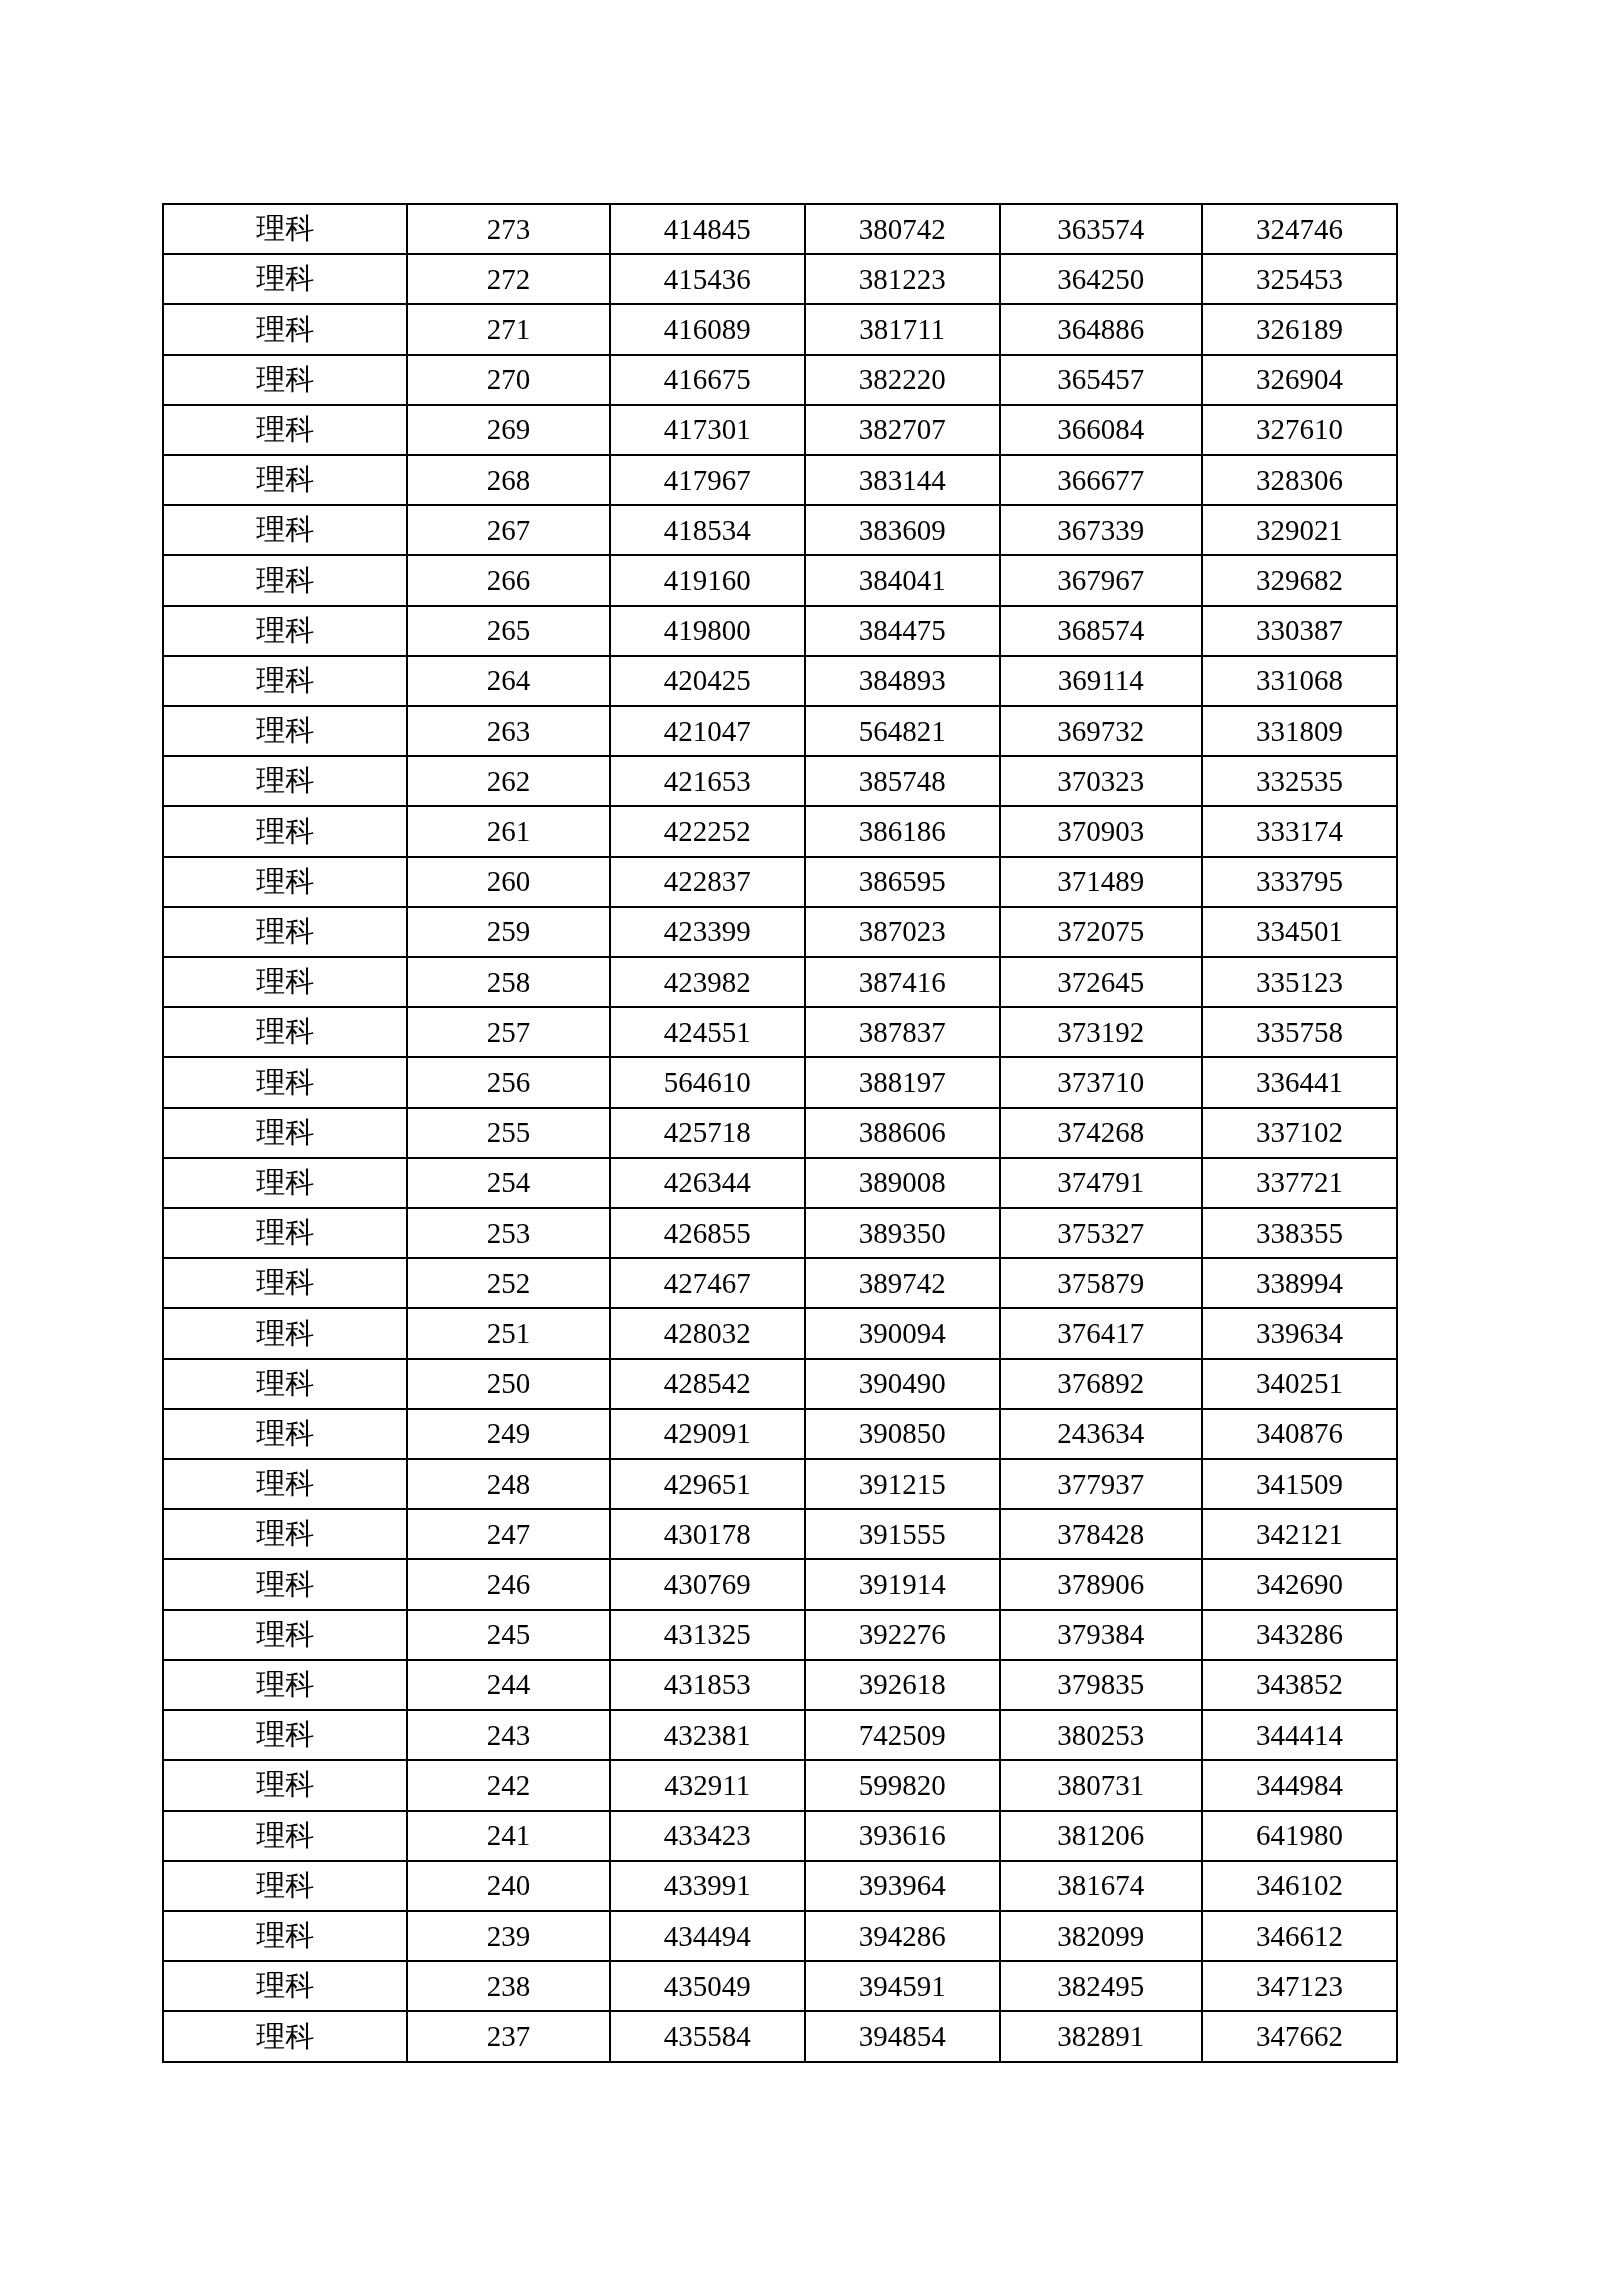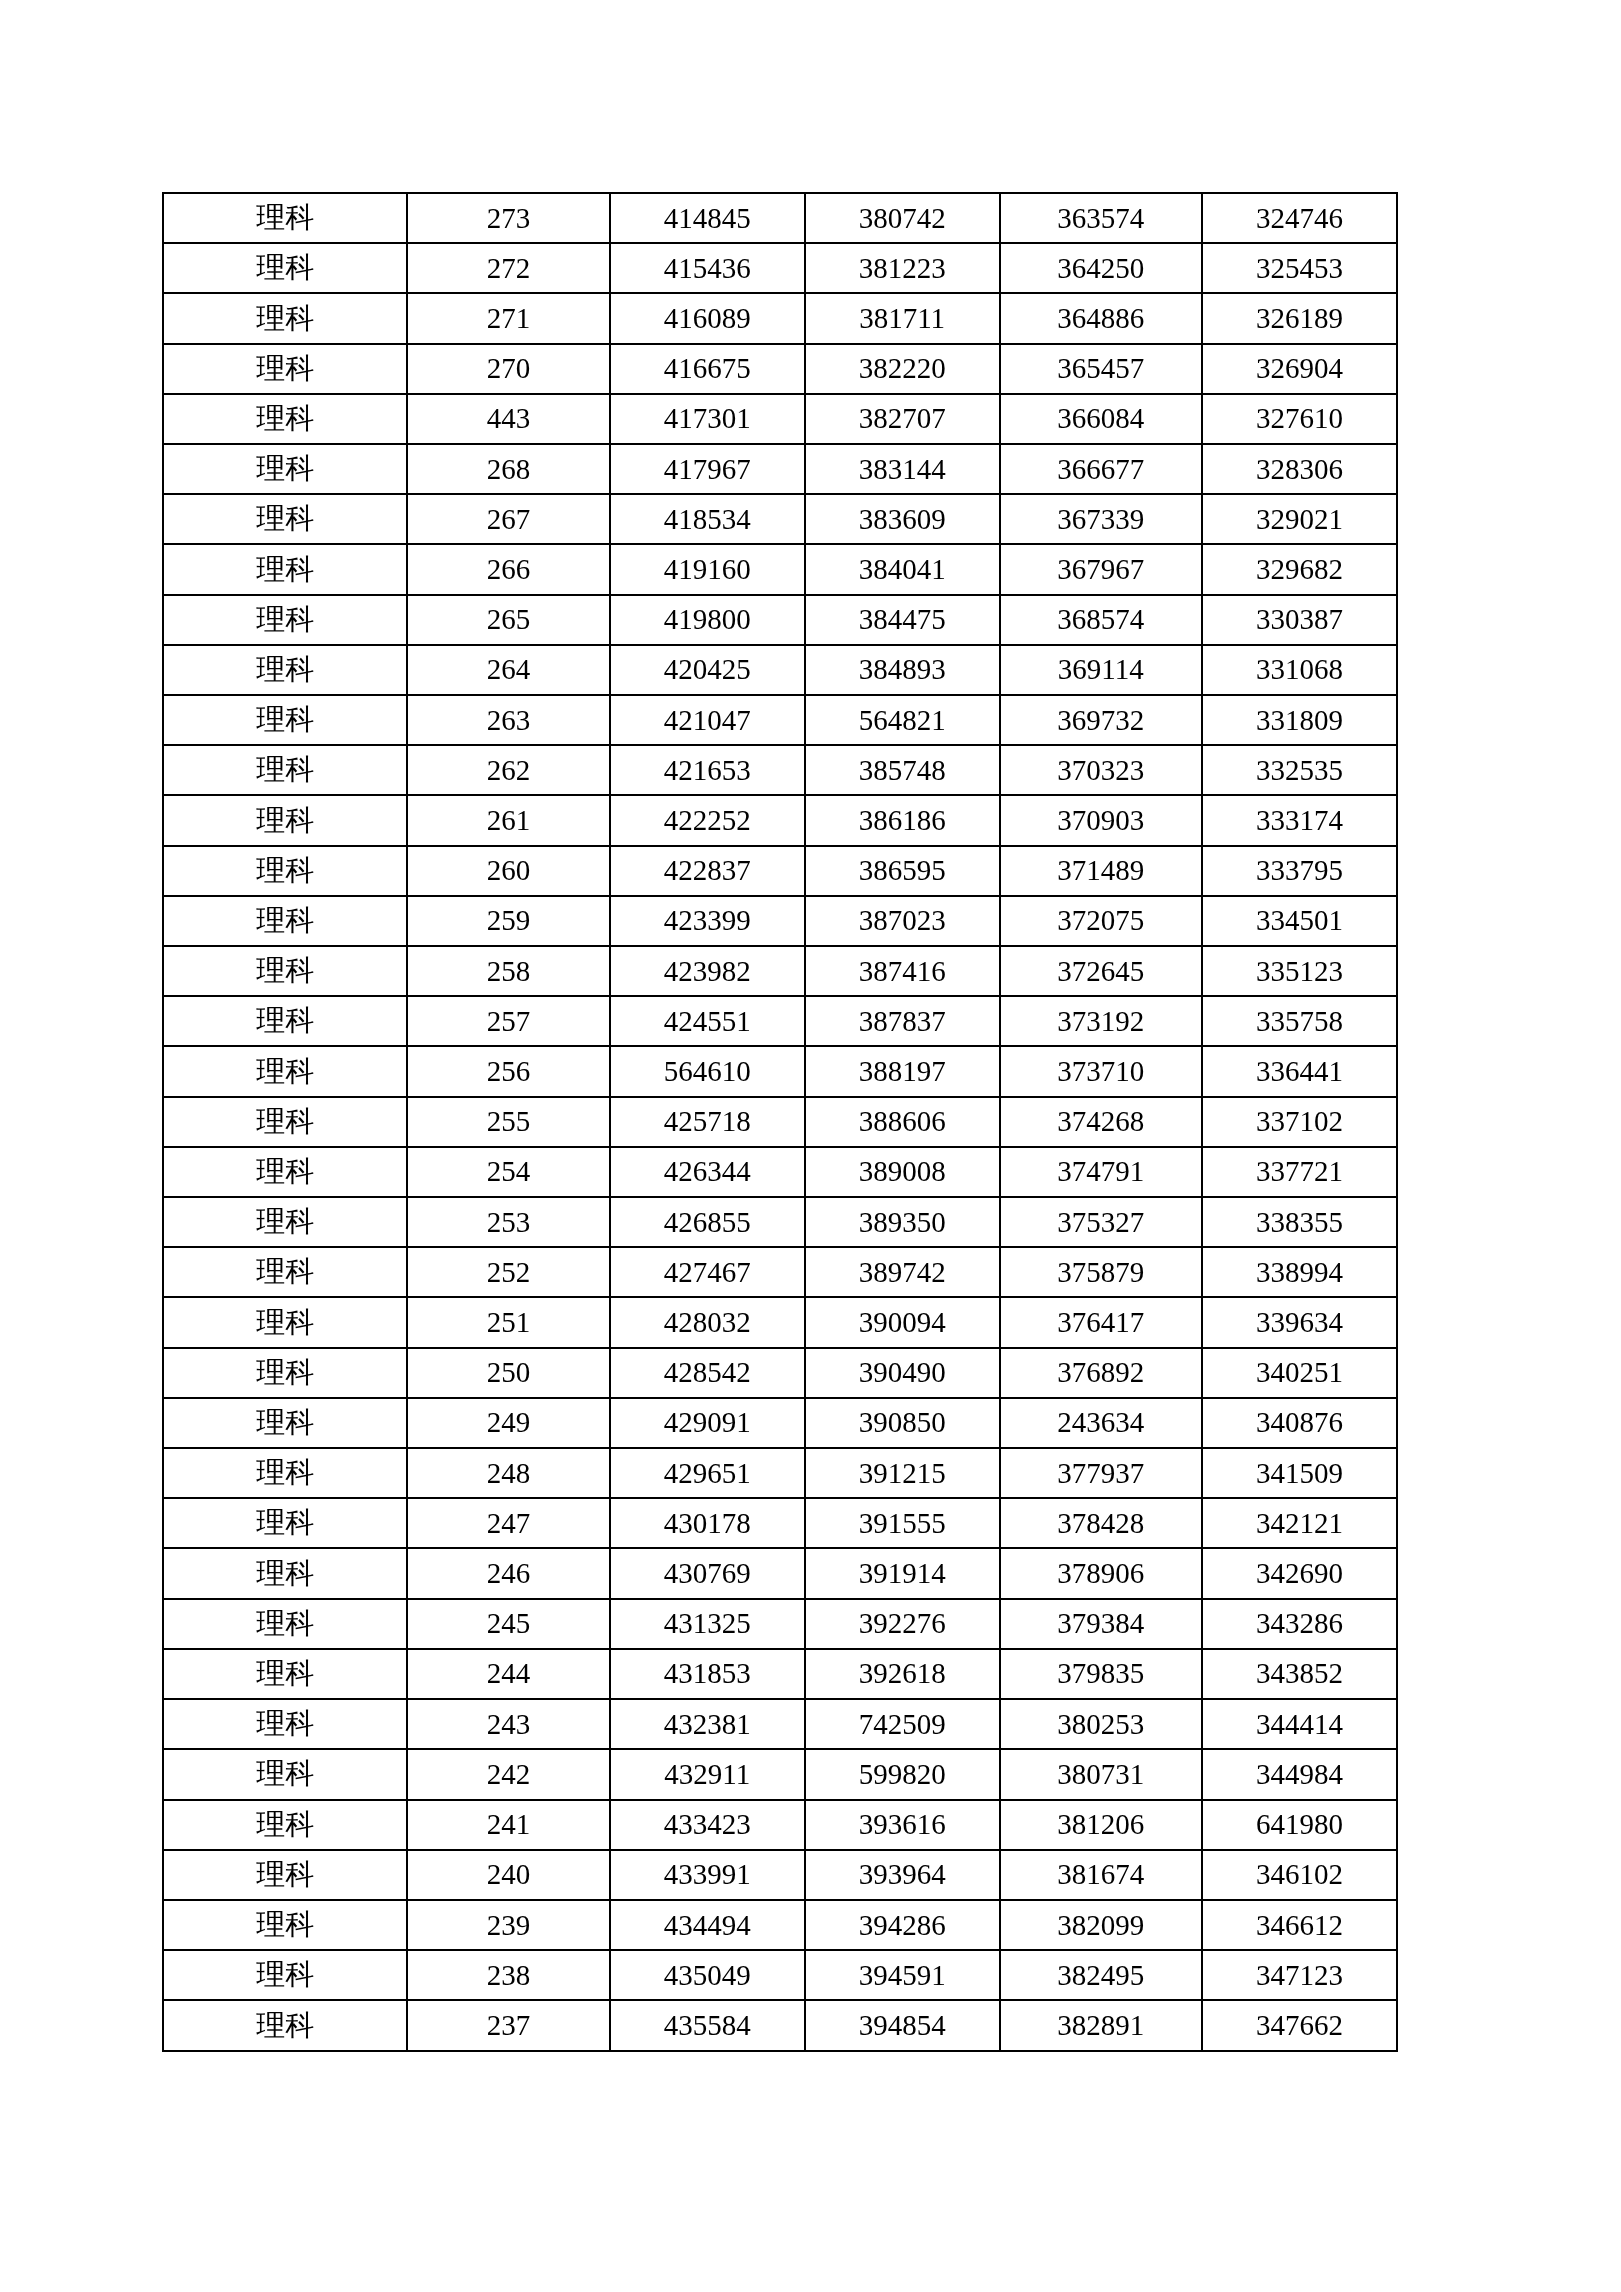--- a/index.html
+++ b/index.html
@@ -12,21 +12,21 @@
   .page {
     position: relative;
     width: 1621px;
     height: 2293px;
     background: #ffffff;
     overflow: hidden;
   }
   table.score-table {
     position: absolute;
     left: 162px;
-    top: 192px;
+    top: 203px;
     width: 1236px;
     height: 1860px;
     border-collapse: collapse;
     table-layout: fixed;
   }
   table.score-table td {
     border: 2px solid #000000;
     text-align: center;
     vertical-align: middle;
     font-size: 29px;
@@ -83,21 +83,21 @@
         <tr>
           <td>理科</td>
           <td>270</td>
           <td>416675</td>
           <td>382220</td>
           <td>365457</td>
           <td>326904</td>
         </tr>
         <tr>
           <td>理科</td>
-          <td>443</td>
+          <td>269</td>
           <td>417301</td>
           <td>382707</td>
           <td>366084</td>
           <td>327610</td>
         </tr>
         <tr>
           <td>理科</td>
           <td>268</td>
           <td>417967</td>
           <td>383144</td>

